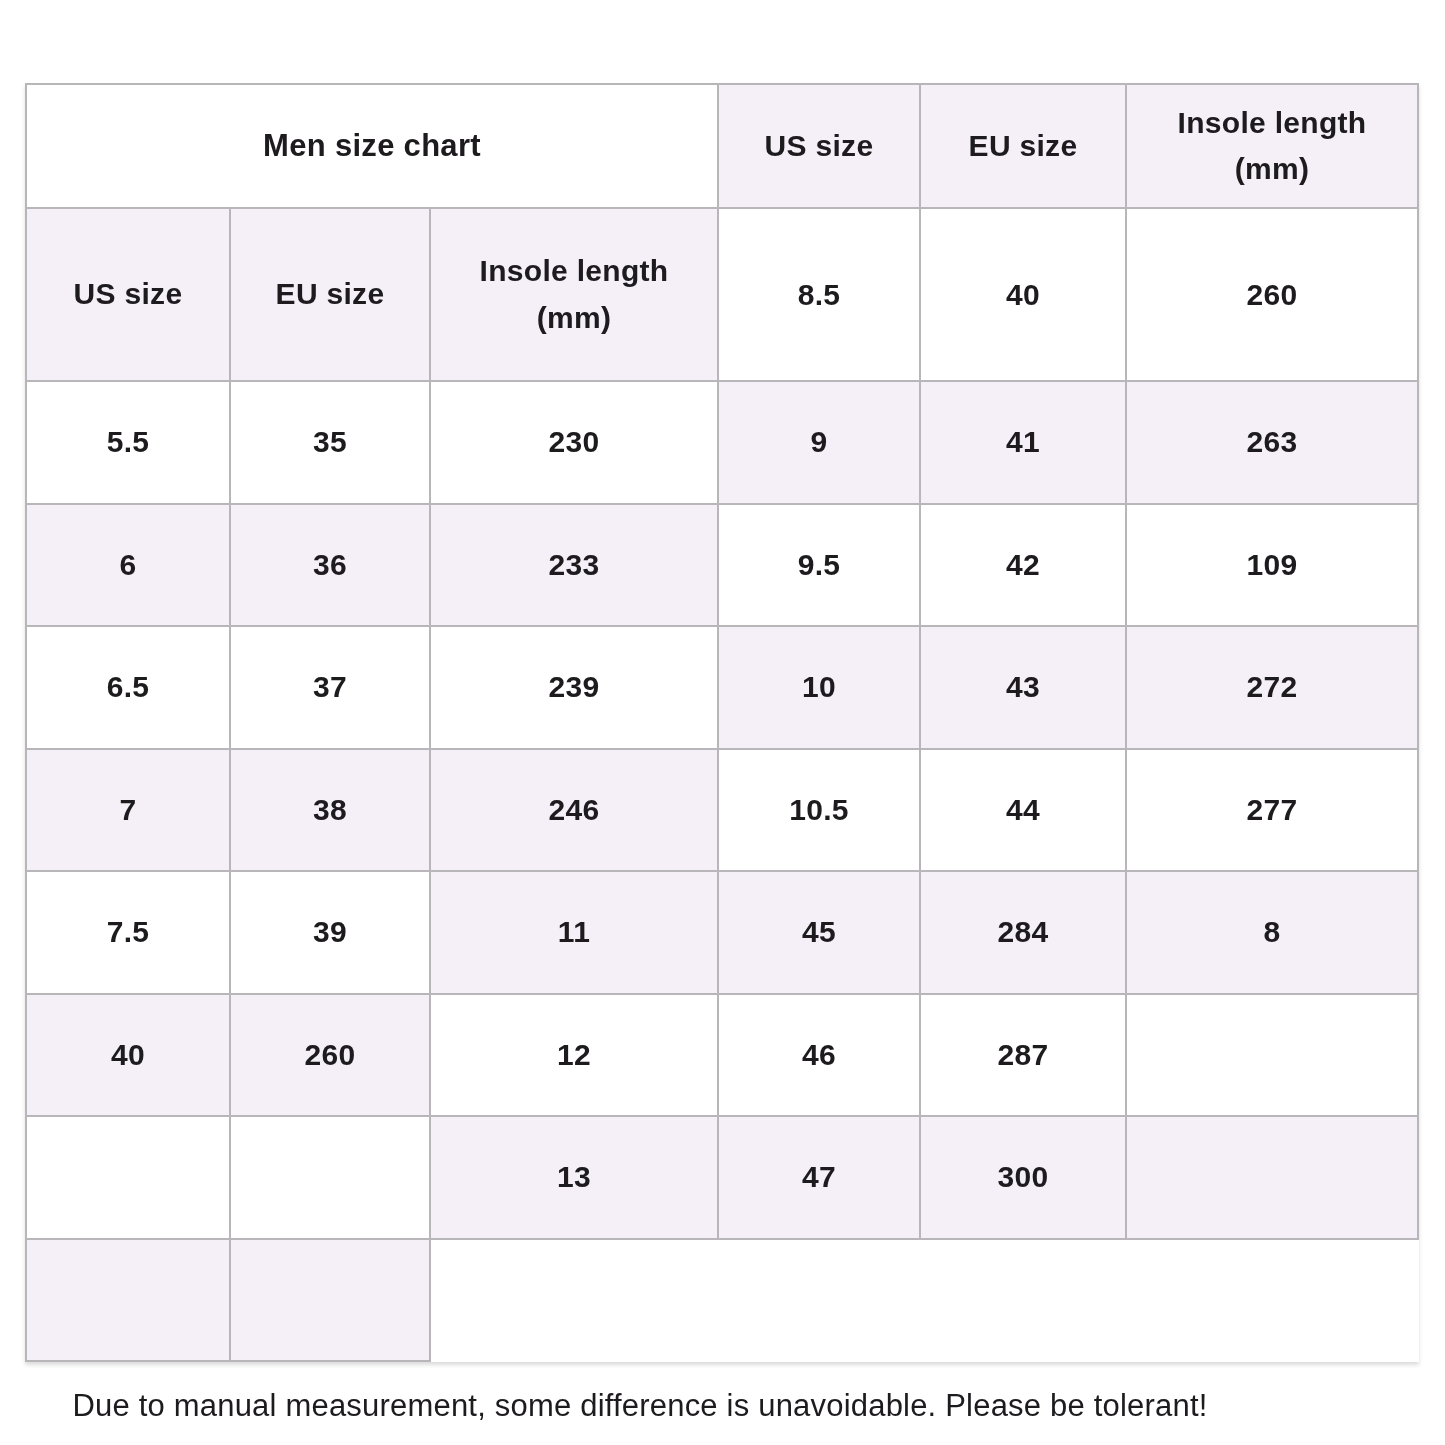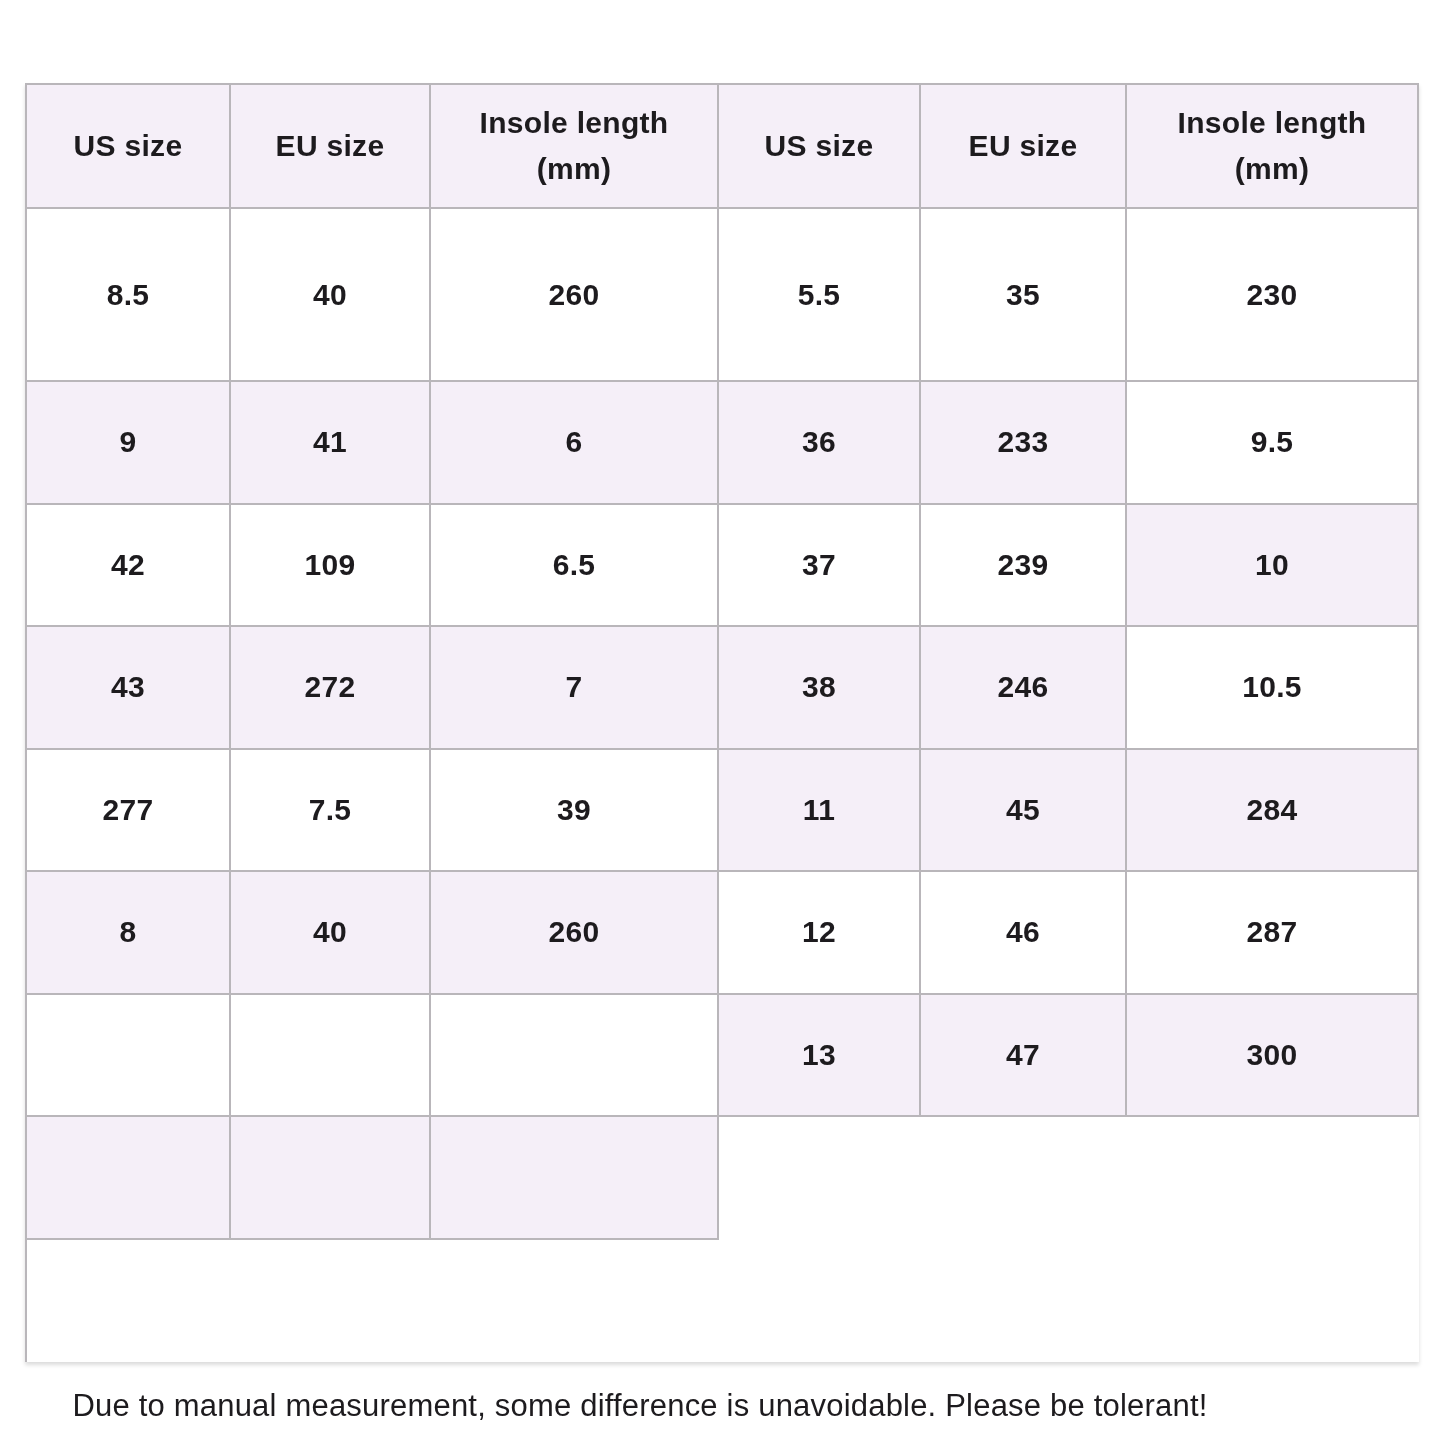--- a/index.html
+++ b/index.html
@@ -64,58 +64,61 @@
     font-size: 31px;
     font-weight: 500;
     letter-spacing: 0.2px;
   }
 </style>
 </head>
 <body>
 
 <div class="size-table">
 
+  <div class="cell chart-title">Men size chart</div>
 
   <div class="cell lavender col-header">US size</div>
   <div class="cell lavender col-header">EU size</div>
   <div class="cell lavender col-header">Insole length
 (mm)</div>
   <div class="cell lavender col-header">US size</div>
   <div class="cell lavender col-header">EU size</div>
   <div class="cell lavender col-header">Insole length
 (mm)</div>
 
   <div class="cell">8.5</div>
   <div class="cell">40</div>
   <div class="cell">260</div>
   <div class="cell">5.5</div>
   <div class="cell">35</div>
   <div class="cell">230</div>
 
   <div class="cell lavender">9</div>
   <div class="cell lavender">41</div>
+  <div class="cell lavender">263</div>
   <div class="cell lavender">6</div>
   <div class="cell lavender">36</div>
   <div class="cell lavender">233</div>
 
   <div class="cell">9.5</div>
   <div class="cell">42</div>
   <div class="cell">109</div>
   <div class="cell">6.5</div>
   <div class="cell">37</div>
   <div class="cell">239</div>
 
   <div class="cell lavender">10</div>
   <div class="cell lavender">43</div>
   <div class="cell lavender">272</div>
   <div class="cell lavender">7</div>
   <div class="cell lavender">38</div>
   <div class="cell lavender">246</div>
 
   <div class="cell">10.5</div>
+  <div class="cell">44</div>
   <div class="cell">277</div>
   <div class="cell">7.5</div>
   <div class="cell">39</div>
 
   <div class="cell lavender">11</div>
   <div class="cell lavender">45</div>
   <div class="cell lavender">284</div>
   <div class="cell lavender">8</div>
   <div class="cell lavender">40</div>
   <div class="cell lavender">260</div>

